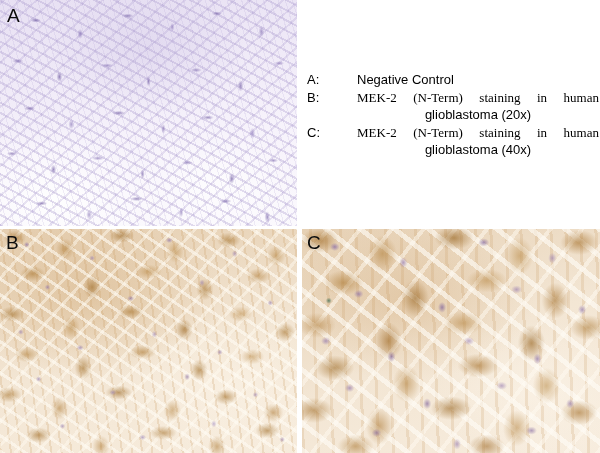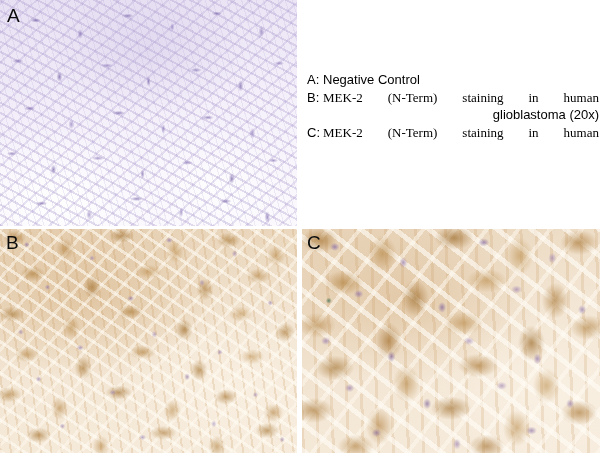--- a/index.html
+++ b/index.html
@@ -263,30 +263,31 @@
     margin-bottom: 0px;
   }
   .legend-key {
     flex: 0 0 auto;
     width: 16px;
     white-space: pre;
   }
   .legend-body {
     flex: 1 1 auto;
     min-width: 0;
+    margin-left: 34px;
   }
   .legend-body .justified {
     text-align: justify;
     text-align-last: justify;
     -moz-text-align-last: justify;
     white-space: normal;
     font-family: Liberation Serif, serif;
   }
   .legend-body .tail {
-    text-align: right;
+    text-align: center;
     white-space: pre;
   }
   .legend-body .plain {
     text-align: left;
     white-space: pre;
   }
 </style>
 </head>
 <body>
 
@@ -321,18 +322,19 @@
       <div class="legend-body">
         <div class="justified">MEK-2 (N-Term) staining in human</div>
         <div class="tail">glioblastoma (20x)</div>
       </div>
     </div>
 
     <div class="legend-line">
       <div class="legend-key">C:</div>
       <div class="legend-body">
         <div class="justified">MEK-2 (N-Term) staining in human</div>
+        <div class="tail">glioblastoma (40x)</div>
       </div>
     </div>
 
   </div>
 
 </div>
 
 </body></html>

